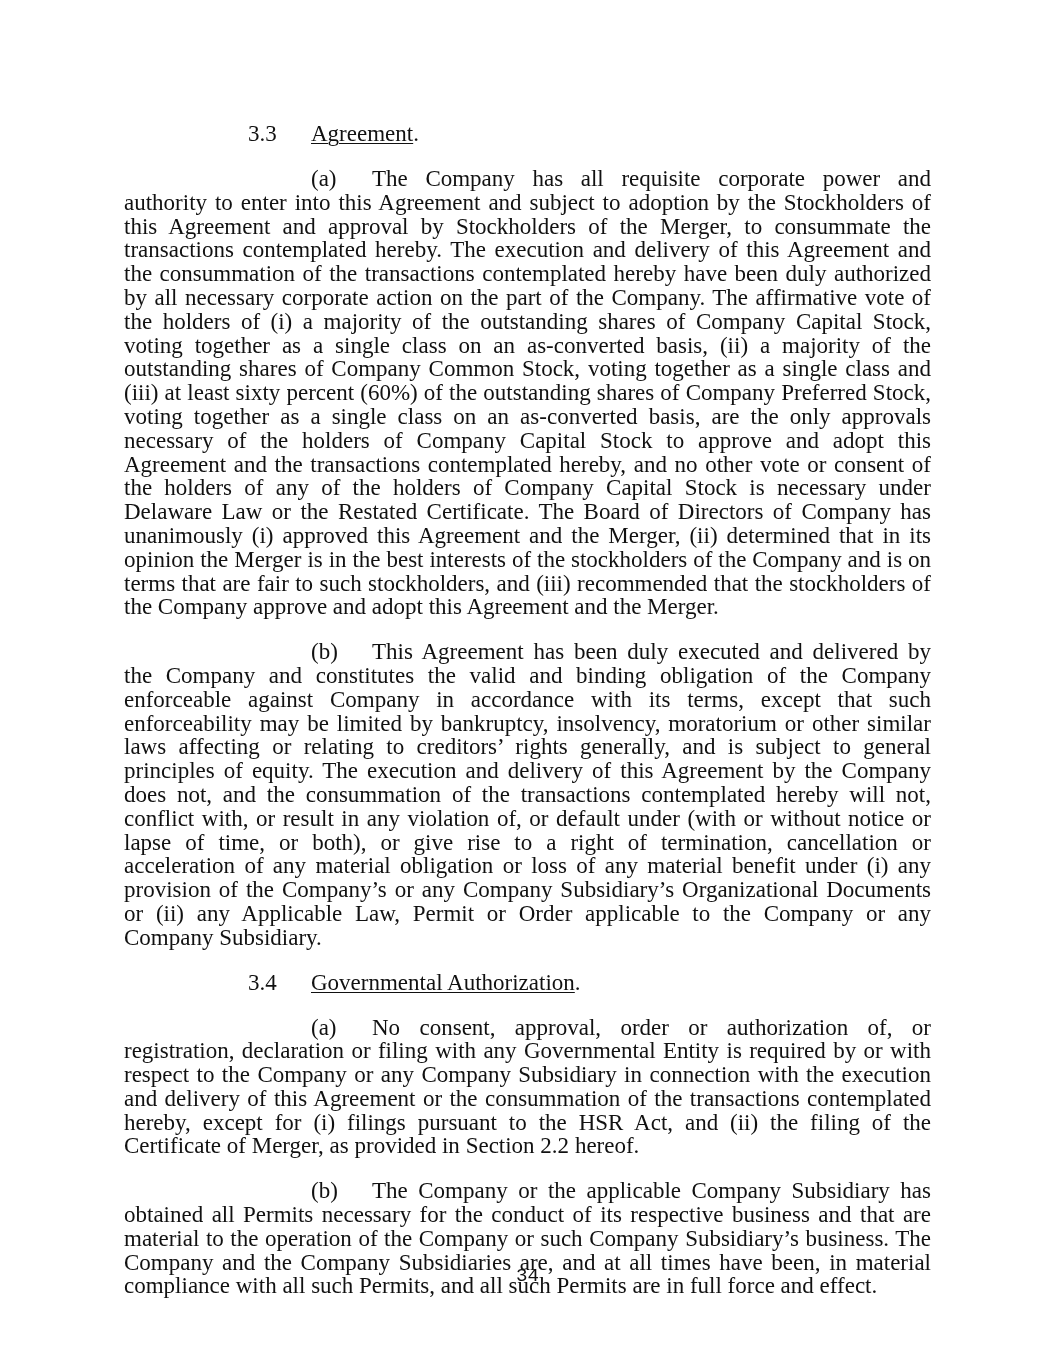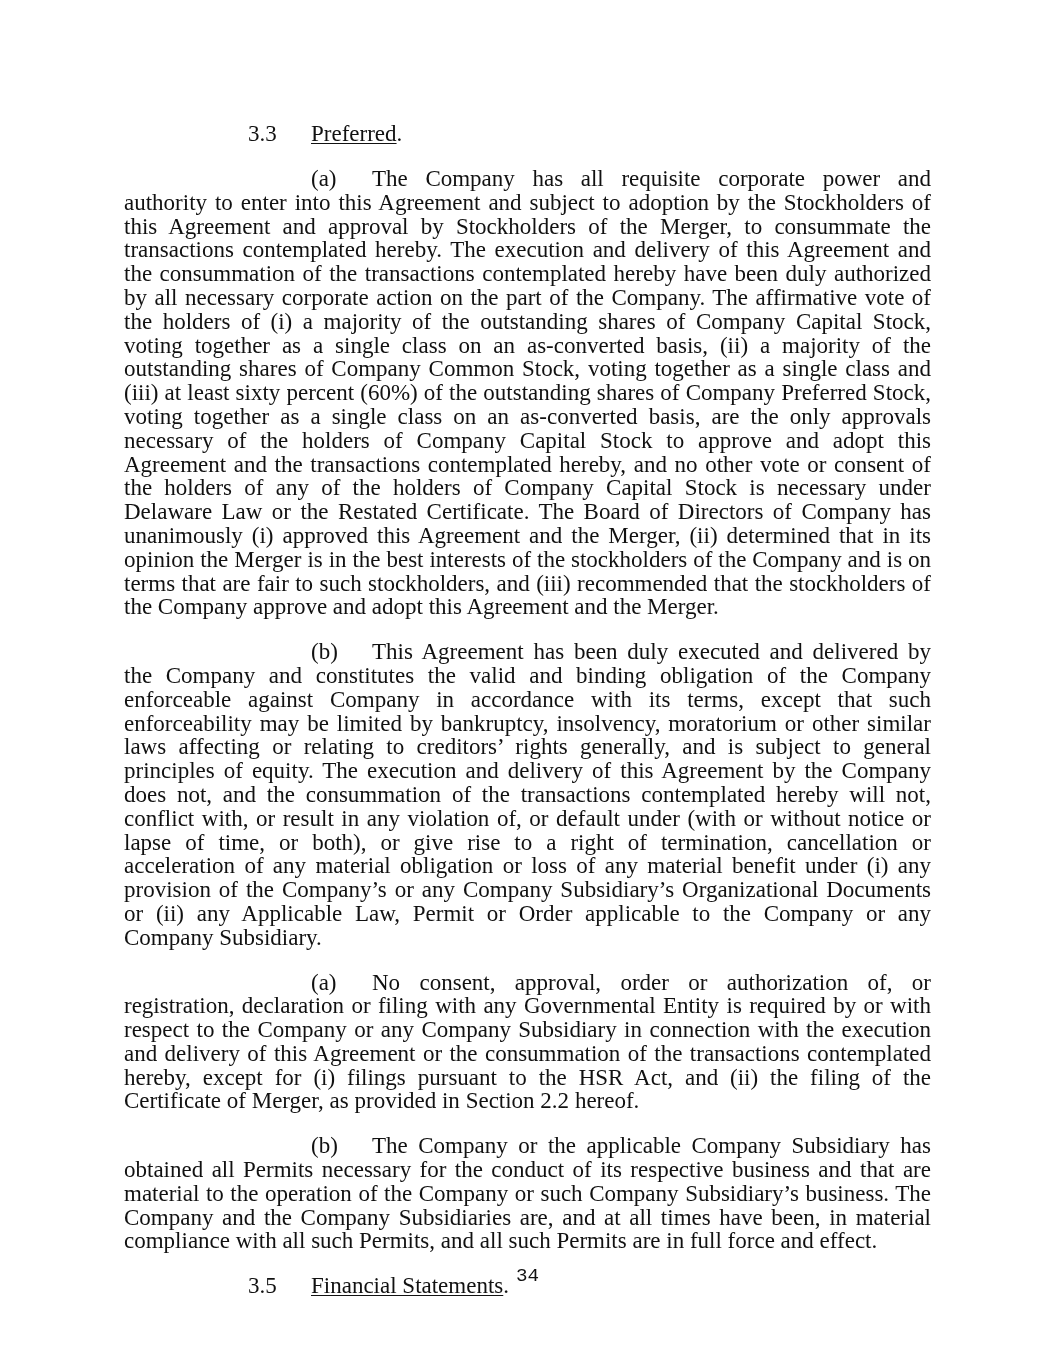--- a/index.html
+++ b/index.html
@@ -65,32 +65,32 @@
       font-family: Liberation Mono, monospace;
     }
   </style>
 </head>
 <body>
 
 <div class="page">
 
   <div class="heading">
     <span class="num">3.3</span>
-    <span class="title"><u>Preferred</u><span>.</span></span>
+    <span class="title"><u>Agreement</u><span>.</span></span>
   </div>
 
   <p class="para"><span class="marker">(a)</span><span>The Company has all requisite corporate power and authority to enter into this Agreement and subject to adoption by the Stockholders of this Agreement and approval by Stockholders of the Merger, to consummate the transactions contemplated hereby. The execution and delivery of this Agreement and the consummation of the transactions contemplated hereby have been duly authorized by all necessary corporate action on the part of the Company.  The affirmative vote of the holders of (i) a majority of the outstanding shares of Company Capital Stock, voting together as a single class on an as-converted basis, (ii) a majority of the outstanding shares of Company Common Stock, voting together as a single class and (iii) at least sixty percent (60%) of the outstanding shares of Company Preferred Stock, voting together as a single class on an as-converted basis, are the only approvals necessary of the holders of Company Capital Stock to approve and adopt this Agreement and the transactions contemplated hereby, and no other vote or consent of the holders of any of the holders of Company Capital Stock is necessary under Delaware Law or the Restated Certificate.  The Board of Directors of Company has unanimously (i) approved this Agreement and the Merger, (ii) determined that in its opinion the Merger is in the best interests of the stockholders of the Company and is on terms that are fair to such stockholders, and (iii) recommended that the stockholders of the Company approve and adopt this Agreement and the Merger.</span></p>
 
   <p class="para"><span class="marker">(b)</span><span>This Agreement has been duly executed and delivered by the Company and constitutes the valid and binding obligation of the Company enforceable against Company in accordance with its terms, except that such enforceability may be limited by bankruptcy, insolvency, moratorium or other similar laws affecting or relating to creditors’ rights generally, and is subject to general principles of equity.  The execution and delivery of this Agreement by the Company does not, and the consummation of the transactions contemplated hereby will not, conflict with, or result in any violation of, or default under (with or without notice or lapse of time, or both), or give rise to a right of termination, cancellation or acceleration of any material obligation or loss of any material benefit under (i) any provision of the Company’s or any Company Subsidiary’s Organizational Documents or (ii) any Applicable Law, Permit or Order applicable to the Company or any Company Subsidiary.</span></p>
 
+  <div class="heading">
+    <span class="num">3.4</span>
+    <span class="title"><u>Governmental Authorization</u><span>.</span></span>
+  </div>
 
   <p class="para"><span class="marker">(a)</span><span>No consent, approval, order or authorization of, or registration, declaration or filing with any Governmental Entity is required by or with respect to the Company or any Company Subsidiary in connection with the execution and delivery of this Agreement or the consummation of the transactions contemplated hereby, except for (i) filings pursuant to the HSR Act, and (ii) the filing of the Certificate of Merger, as provided in </span><span class="link-u">Section 2.2</span><span> hereof.</span></p>
 
   <p class="para"><span class="marker">(b)</span><span>The Company or the applicable Company Subsidiary has obtained all Permits necessary for the conduct of its respective business and that are material to the operation of the Company or such Company Subsidiary’s business.  The Company and the Company Subsidiaries are, and at all times have been, in material compliance with all such Permits, and all such Permits are in full force and effect.</span></p>
 
-  <div class="heading">
-    <span class="num">3.5</span>
-    <span class="title"><u>Financial Statements</u><span>.</span></span>
-  </div>
 
 </div>
 
 <div class="page-number">34</div>
 
 </body></html>

